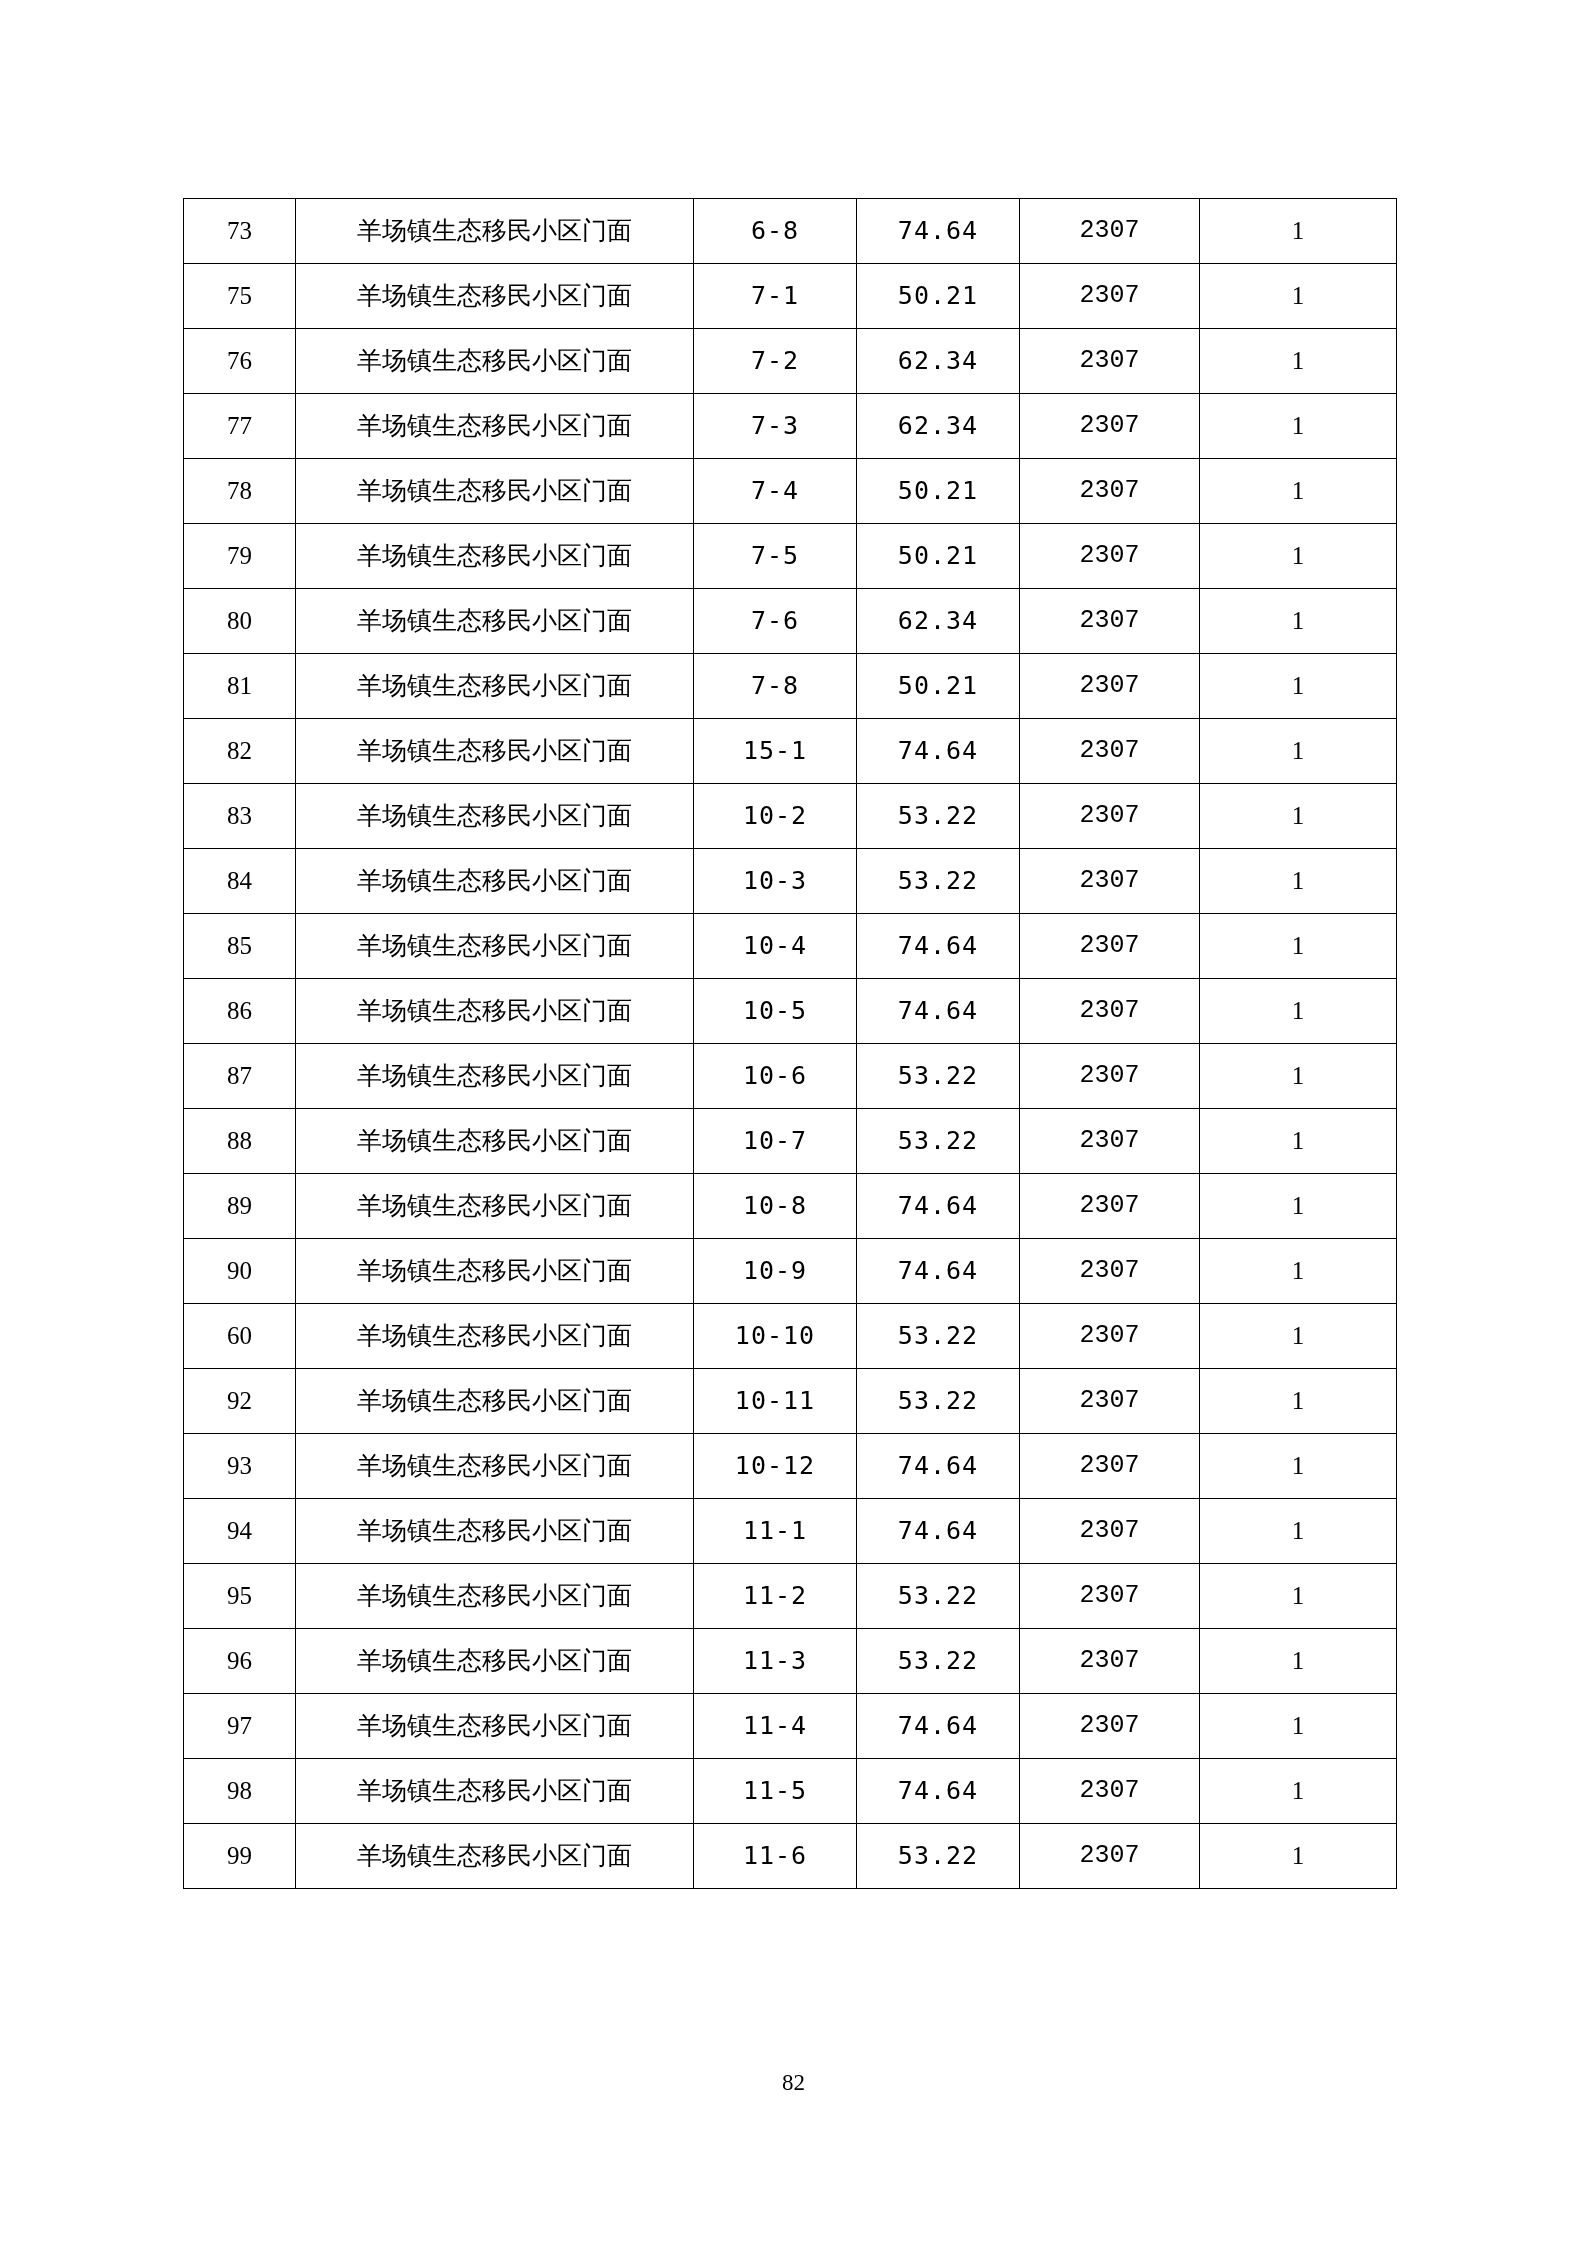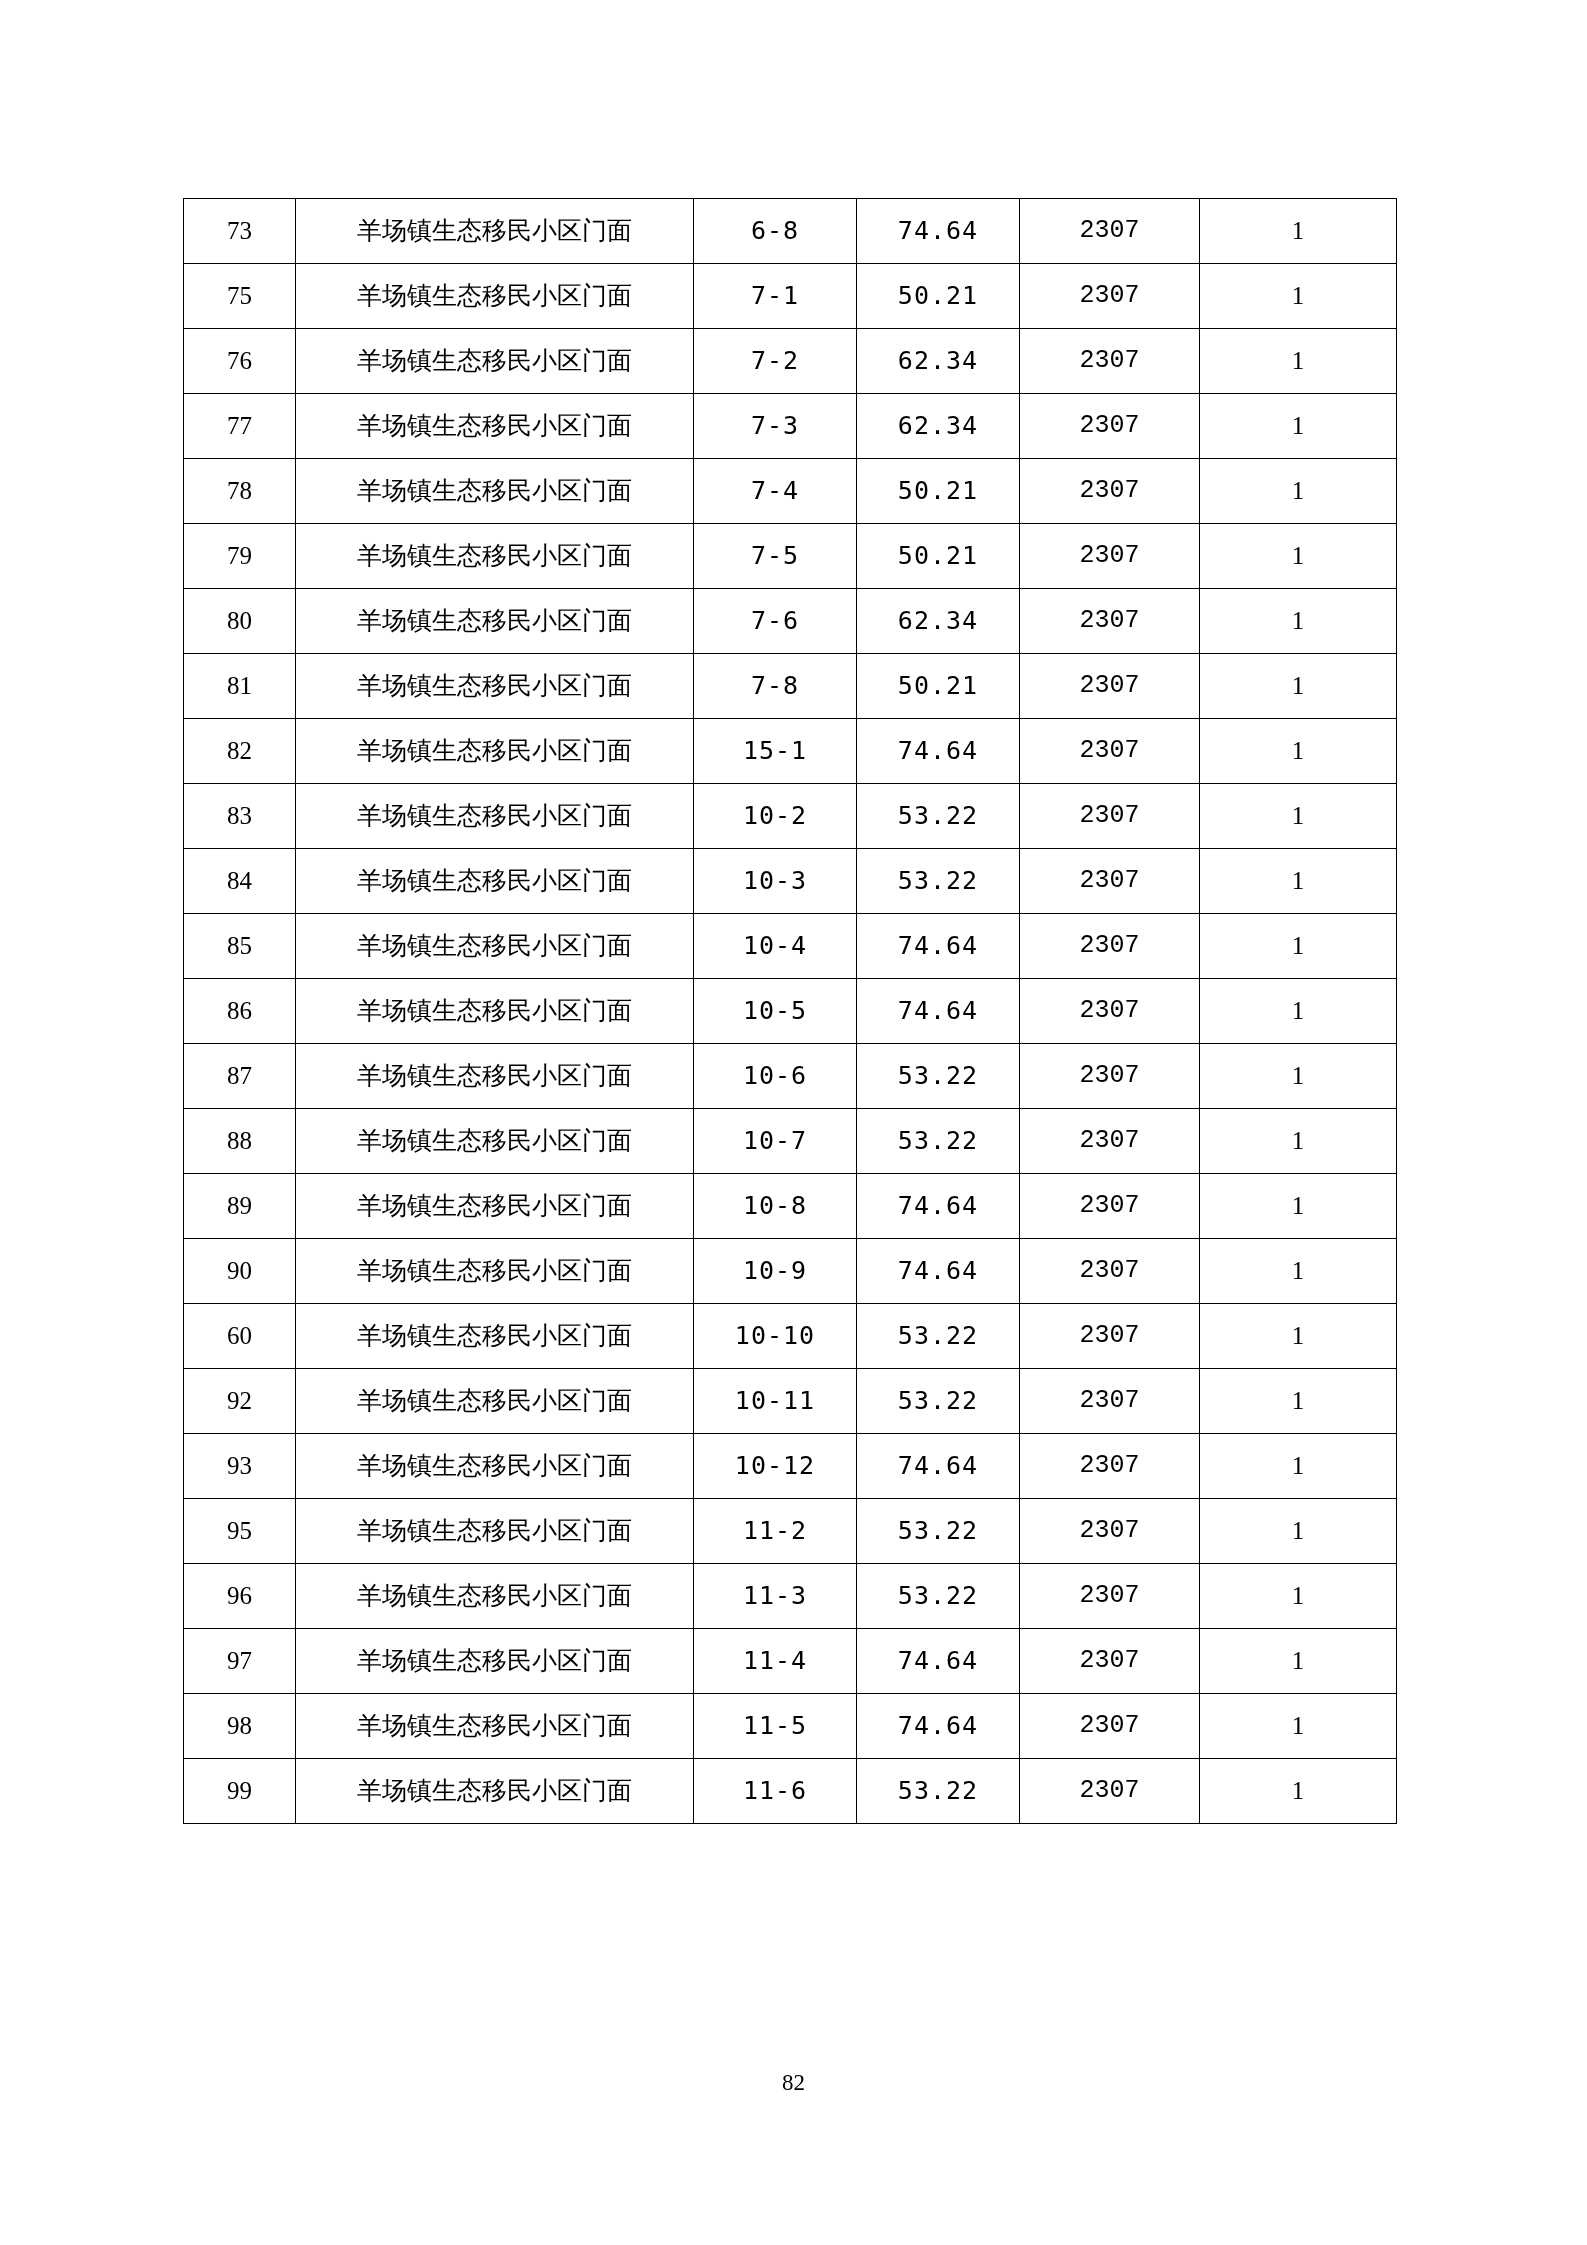--- a/index.html
+++ b/index.html
@@ -253,20 +253,28 @@
           </tr>
           <tr>
             <td class="cell-idx">93</td>
             <td class="cell-name">羊场镇生态移民小区门面</td>
             <td class="cell-unit">10-12</td>
             <td class="cell-area">74.64</td>
             <td class="cell-price">2307</td>
             <td class="cell-count">1</td>
           </tr>
           <tr>
+            <td class="cell-idx">94</td>
+            <td class="cell-name">羊场镇生态移民小区门面</td>
+            <td class="cell-unit">11-1</td>
+            <td class="cell-area">74.64</td>
+            <td class="cell-price">2307</td>
+            <td class="cell-count">1</td>
+          </tr>
+          <tr>
             <td class="cell-idx">95</td>
             <td class="cell-name">羊场镇生态移民小区门面</td>
             <td class="cell-unit">11-2</td>
             <td class="cell-area">53.22</td>
             <td class="cell-price">2307</td>
             <td class="cell-count">1</td>
           </tr>
           <tr>
             <td class="cell-idx">96</td>
             <td class="cell-name">羊场镇生态移民小区门面</td>

